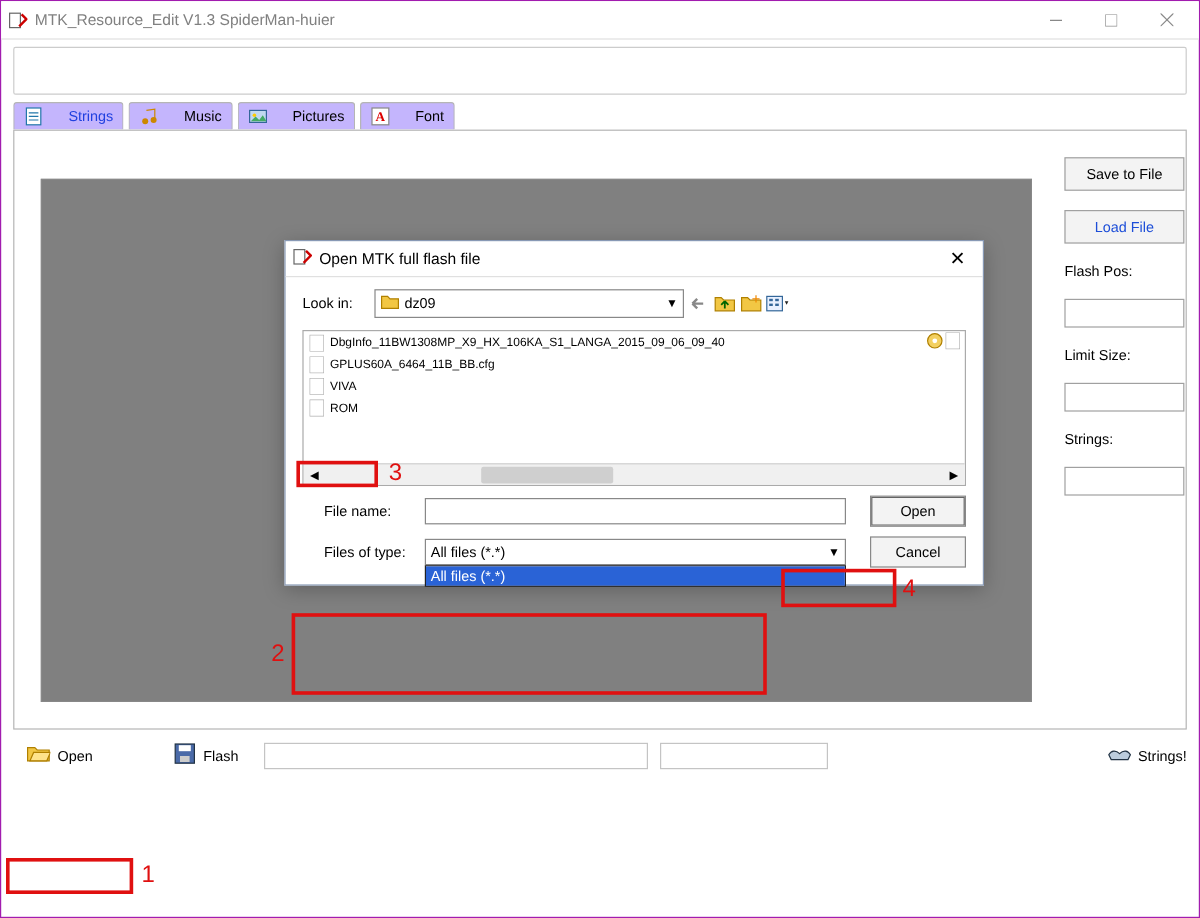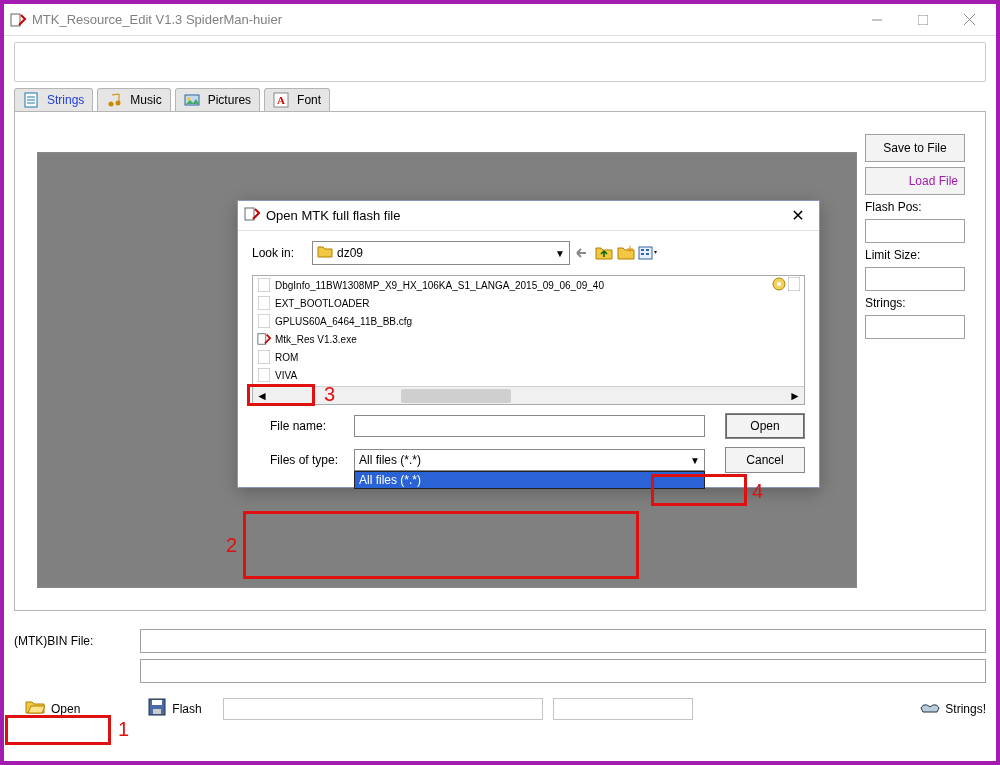--- a/index.html
+++ b/index.html
@@ -7,21 +7,21 @@
     margin: 0;
     font-family: "Segoe UI", Tahoma, sans-serif;
     font-size: 12px;
     background: #fff;
     width: 1000px;
     height: 765px;
     overflow: hidden;
     position: relative;
   }
   .window {
-    border: 4px solid #a21caf;
+    border: 1px solid #a21caf;
     background: #fff;
     height: 765px;
     display: flex;
     flex-direction: column;
   }
   .titlebar {
     height: 32px;
     display: flex;
     align-items: center;
     padding: 0 4px;
@@ -52,24 +52,24 @@
   }
   .tabbar {
     display: flex;
     align-items: center;
     gap: 4px;
     padding: 4px 10px 0 10px;
   }
   .tab {
     display: flex;
     align-items: center;
-    gap: 8px;
+    gap: 21px;
     border: 1px solid #b5b5b5;
     border-bottom: none;
-    background: #e5e5e5;
+    background: #c4b5fd;
     padding: 3px 8px;
     font-size: 12px;
     border-top-left-radius: 3px;
     border-top-right-radius: 3px;
   }
   .tab.active { font-weight: normal; }
   .tab.active span { color: #2040e0; }
   .tab-icon { width: 16px; height: 16px; }
   .tab-body {
     margin: 0 10px 6px 10px;
@@ -79,34 +79,34 @@
     background: #fff;
   }
   .main-area {
     position: absolute;
     left: 22px; top: 40px; right: 128px; bottom: 22px;
     background: #808080;
     border: 1px solid #888;
   }
   .side-panel {
     position: absolute;
-    right: 20px; top: 22px;
+    right: 1px; top: 22px;
     width: 100px;
     display: flex;
     flex-direction: column;
-    gap: 5px;
+    gap: 16px;
   }
   .btn {
     background: #f3f3f3;
     border: 1px solid #a0a0a0;
     padding: 6px 6px;
     text-align: center;
     font-size: 12px;
   }
-  .btn.disabled { color: #a21caf; text-align: right; }
+  .btn.disabled { color: #1d4ed8; }
   .lbl { font-size: 12px; }
   .txt-input {
     height: 24px;
     border: 1px solid #a0a0a0;
     background: #fff;
   }
   .bottom-area {
     padding: 6px 10px 10px 10px;
   }
   .row { display: flex; align-items: center; gap: 6px; margin-top: 6px; }
@@ -338,30 +338,20 @@
       <div class="btn disabled">Load File</div>
       <div class="lbl">Flash Pos:</div>
       <div class="txt-input"></div>
       <div class="lbl">Limit Size:</div>
       <div class="txt-input"></div>
       <div class="lbl">Strings:</div>
       <div class="txt-input"></div>
     </div>
   </div>
 
-  <div class="bottom-area">
-    <div class="row">
-      <span class="field-label">(MTK)BIN File:</span>
-      <div class="long-field"></div>
-    </div>
-    <div class="row">
-      <span class="field-label"></span>
-      <div class="long-field"></div>
-    </div>
-  </div>
 
   <div class="footer">
     <div class="footer-btn">
       <span>
         <svg width="20" height="16" viewBox="0 0 20 16">
             <path class="svg-folder" d="M1 3h6l2 2h10v9H1z"></path>
             <path d="M3 14 L6 7 H20 L17 14 Z" fill="#ffe38a" stroke="#b08000"></path>
           </svg>
       </span>
       <span>Open</span>
@@ -464,54 +454,37 @@
                 <rect x="0" y="0" width="12" height="14" fill="#fff" stroke="#aaa"></rect>
               </svg></span>
         </span>
       </div>
       <div class="item">
         <span class="file-ico">
             <svg width="12" height="14">
               <rect x="0" y="0" width="12" height="14" fill="#fff" stroke="#aaa"></rect>
             </svg>
           </span>
-        <span>EXT_BOOTLOADER</span>
+        <span>GPLUS60A_6464_11B_BB.cfg</span>
       </div>
       <div class="item">
         <span class="file-ico">
             <svg width="12" height="14">
               <rect x="0" y="0" width="12" height="14" fill="#fff" stroke="#aaa"></rect>
             </svg>
           </span>
-        <span>GPLUS60A_6464_11B_BB.cfg</span>
-      </div>
-      <div class="item">
-        <span class="file-ico">
-            <svg viewBox="0 0 16 16" width="14" height="14">
-              <rect x="1" y="2" width="9" height="12" fill="#fff" stroke="#666"></rect>
-              <path d="M11 3 L15 7 L9 13" stroke="#c00" fill="none" stroke-width="2"></path>
-            </svg>
-          </span>
-        <span>Mtk_Res V1.3.exe</span>
+        <span>VIVA</span>
       </div>
       <div class="item">
         <span class="file-ico">
             <svg width="12" height="14">
               <rect x="0" y="0" width="12" height="14" fill="#fff" stroke="#aaa"></rect>
             </svg>
           </span>
         <span>ROM</span>
-      </div>
-      <div class="item">
-        <span class="file-ico">
-            <svg width="12" height="14">
-              <rect x="0" y="0" width="12" height="14" fill="#fff" stroke="#aaa"></rect>
-            </svg>
-          </span>
-        <span>VIVA</span>
       </div>
       <div class="hscroll">
         <div class="arr">◄</div>
         <div class="thumb"></div>
         <div class="arr right">►</div>
       </div>
     </div>
 
     <div class="field-row">
       <span style="width:78px">File name:</span>

